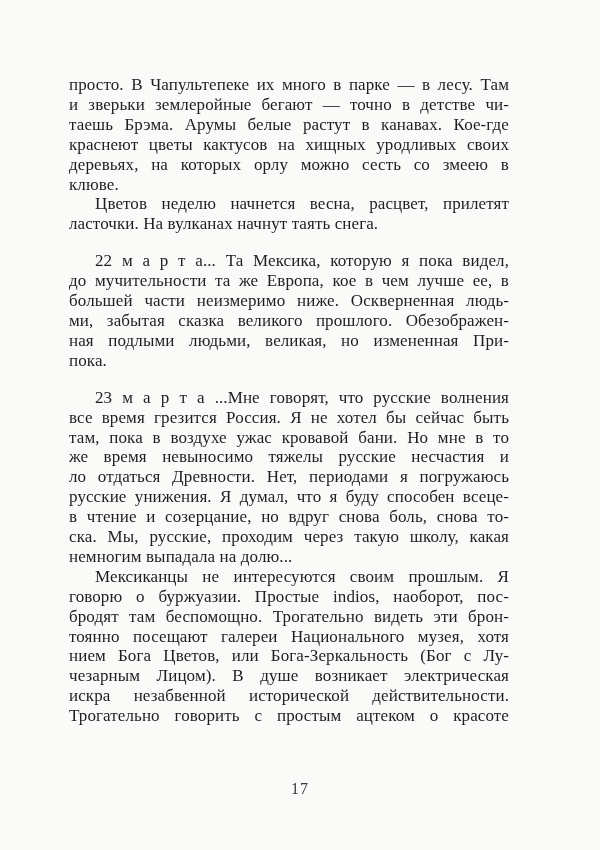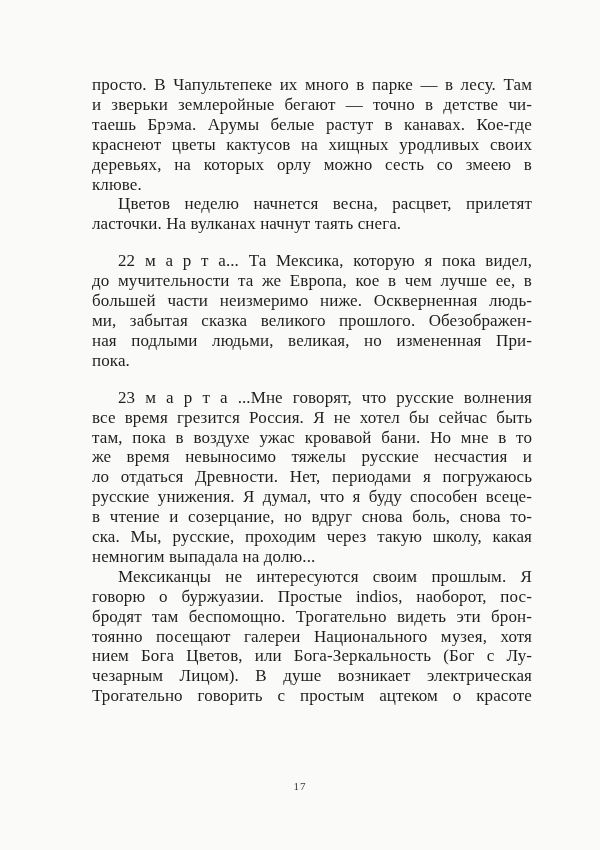--- a/index.html
+++ b/index.html
@@ -6,21 +6,21 @@
   .page {
     position: relative;
     width: 600px;
     height: 850px;
     background: #fafaf9;
     font-family: "Liberation Serif", "DejaVu Serif", serif;
     overflow: hidden;
   }
   .text-block {
     position: absolute;
-    left: 92px;
+    left: 69px;
     top: 75px;
     width: 440px;
     font-size: 17px;
     line-height: 19.9px;
     color: #1e1e1e;
     letter-spacing: 0.1px;
   }
   .para { margin: 0; }
   .para.gap { margin-top: 17px; }
   .line {
@@ -29,21 +29,21 @@
     white-space: normal;
   }
   .line.indent { padding-left: 26px; }
   .line.pend { text-align-last: left; }
   .page-number {
     position: absolute;
     top: 780px;
     left: 0;
     width: 600px;
     text-align: center;
-    font-size: 11px;
+    font-size: 16px;
     color: #3b3b3b;
     letter-spacing: 1px;
   }
 </style>
 </head>
 <body>
 
 <div class="page">
   <div class="text-block" id="text-block">
       <div class="para">
@@ -77,17 +77,18 @@
         <div class="line">ска. Мы, русские, проходим через такую школу, какая</div>
         <div class="line pend">немногим выпадала на долю...</div>
       </div>
       <div class="para">
         <div class="line indent">Мексиканцы не интересуются своим прошлым. Я</div>
         <div class="line">говорю о буржуазии. Простые indios, наоборот, пос-</div>
         <div class="line">бродят там беспомощно. Трогательно видеть эти брон-</div>
         <div class="line">тоянно посещают галереи Национального музея, хотя</div>
         <div class="line">нием Бога Цветов, или Бога-Зеркальность (Бог с Лу-</div>
         <div class="line">чезарным Лицом). В душе возникает электрическая</div>
+        <div class="line">искра незабвенной исторической действительности.</div>
         <div class="line">Трогательно говорить с простым ацтеком о красоте</div>
       </div>
     </div>
   <div class="page-number">17</div>
 </div>
 
 </body></html>

